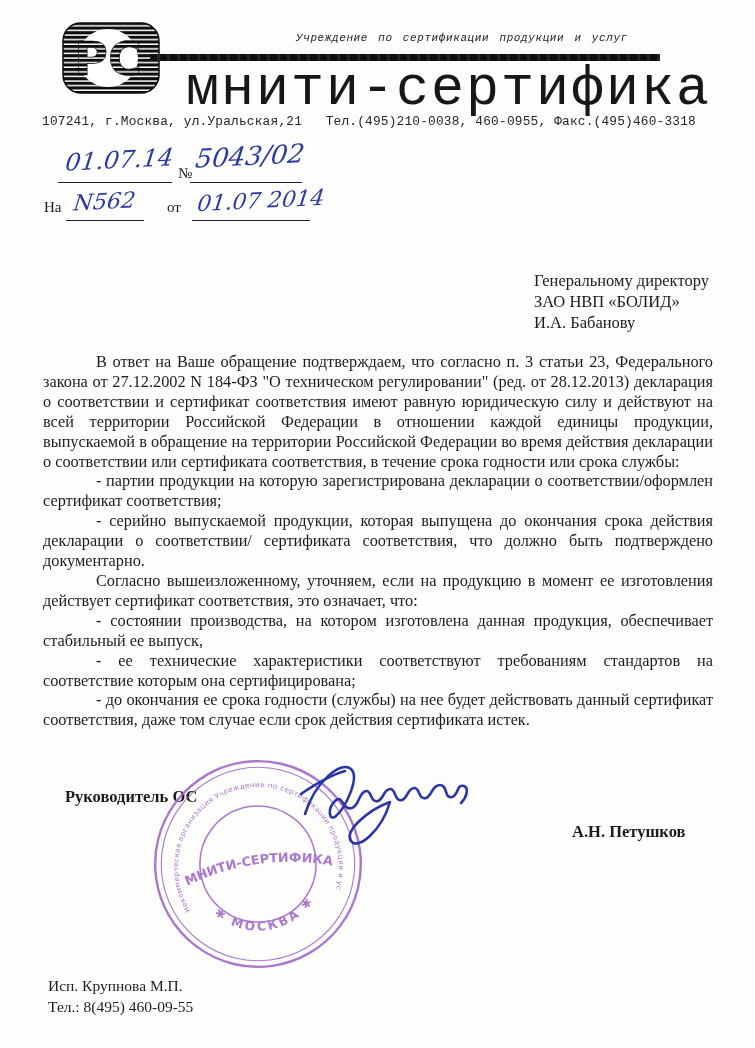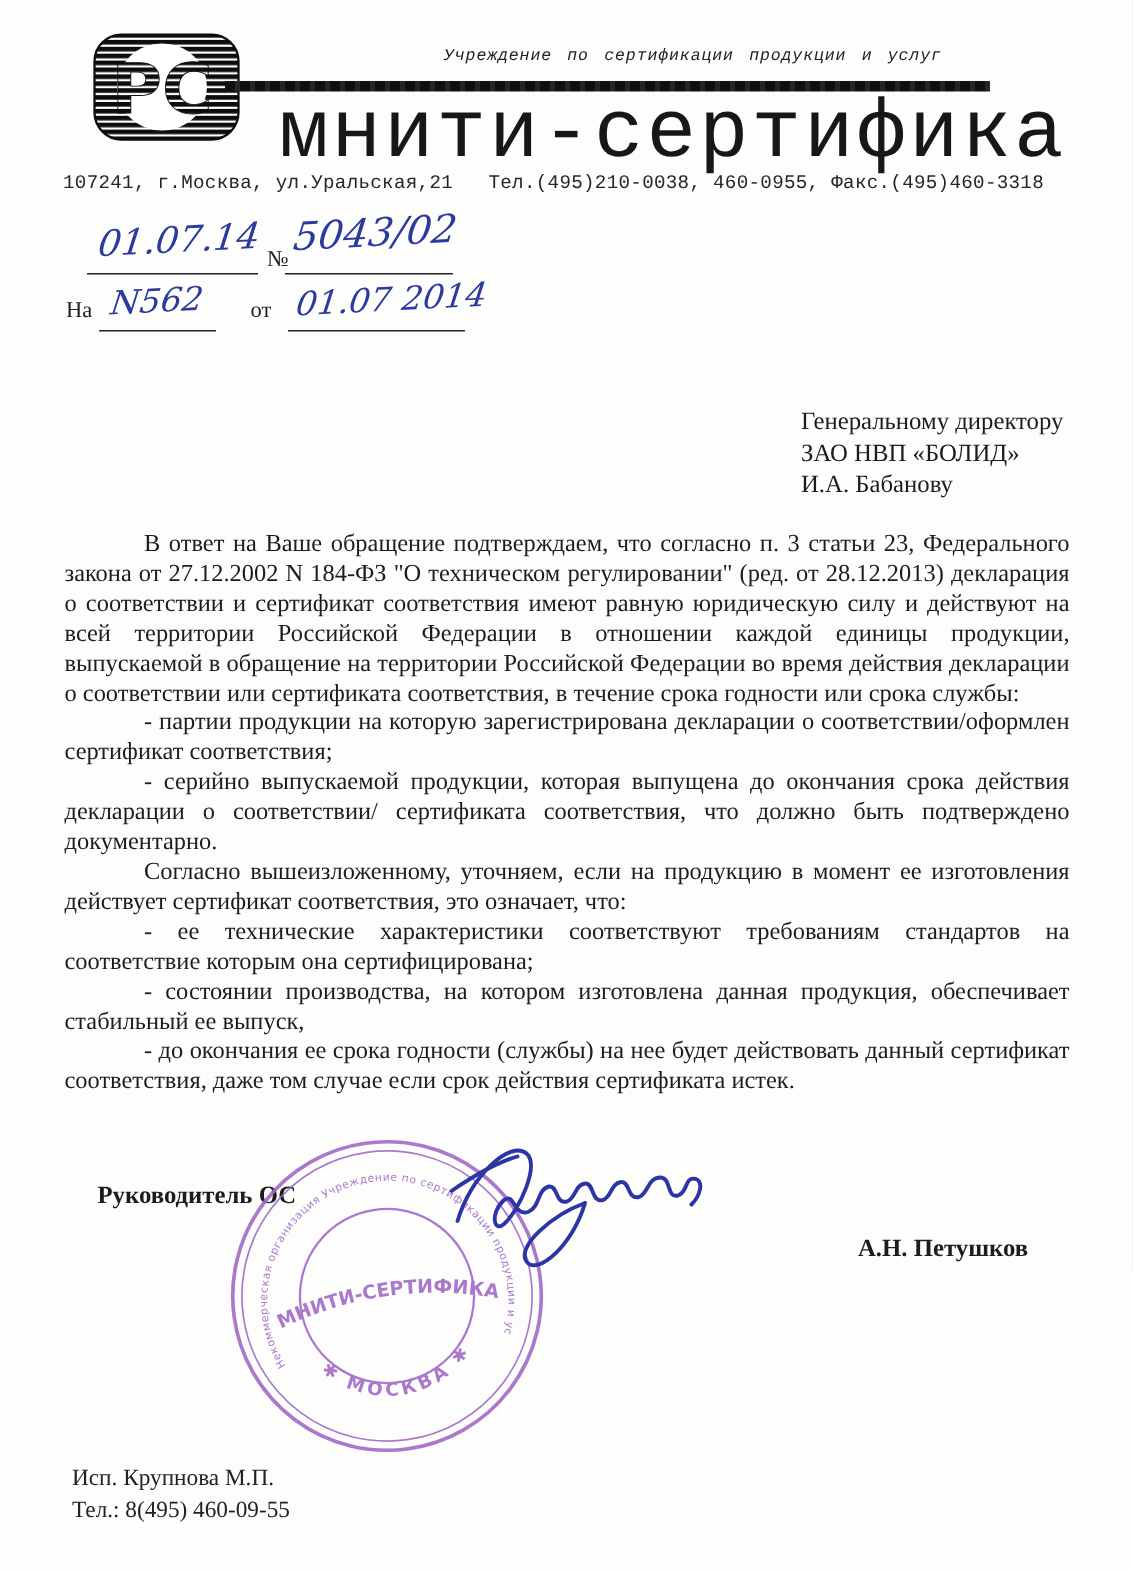--- a/index.html
+++ b/index.html
@@ -109,22 +109,22 @@
     <div>Генеральному директору</div>
     <div>ЗАО НВП «БОЛИД»</div>
     <div>И.А. Бабанову</div>
   </div>
 
   <div class="body-text">
     <p>В ответ на Ваше обращение подтверждаем, что согласно п. 3 статьи 23, Федерального закона от 27.12.2002 N 184-ФЗ "О техническом регулировании" (ред. от 28.12.2013) декларация о соответствии и сертификат соответствия имеют равную юридическую силу и действуют на всей территории Российской Федерации в отношении каждой единицы продукции, выпускаемой в обращение на территории Российской Федерации во время действия декларации о соответствии или сертификата соответствия, в течение срока годности или срока службы:</p>
     <p>- партии продукции на которую зарегистрирована декларации о соответствии/оформлен сертификат соответствия;</p>
     <p>- серийно выпускаемой продукции, которая выпущена до окончания срока действия декларации о соответствии/ сертификата соответствия, что должно быть подтверждено документарно.</p>
     <p>Согласно вышеизложенному, уточняем, если на продукцию в момент ее изготовления действует сертификат соответствия, это означает, что:</p>
+    <p>- состоянии производства, на котором изготовлена данная продукция, обеспечивает стабильный ее выпуск,</p>
     <p>- ее технические характеристики соответствуют требованиям стандартов на соответствие которым она сертифицирована;</p>
-    <p>- состоянии производства, на котором изготовлена данная продукция, обеспечивает стабильный ее выпуск,</p>
     <p>- до окончания ее срока годности (службы) на нее будет действовать данный сертификат соответствия, даже том случае если срок действия сертификата истек.</p>
   </div>
 
   <div class="sig-title">Руководитель ОС</div>
   <div class="sig-name">А.Н. Петушков</div>
 
   <svg class="stamp-svg" viewBox="0 0 220 220" aria-hidden="true">
     <defs>
       <path id="arcTop" d="M38,146 A79,79 0 1 1 182,146" fill="none"></path>
       <path id="arcBottom" d="M48,132 A66,66 0 0 0 172,132" fill="none"></path>

